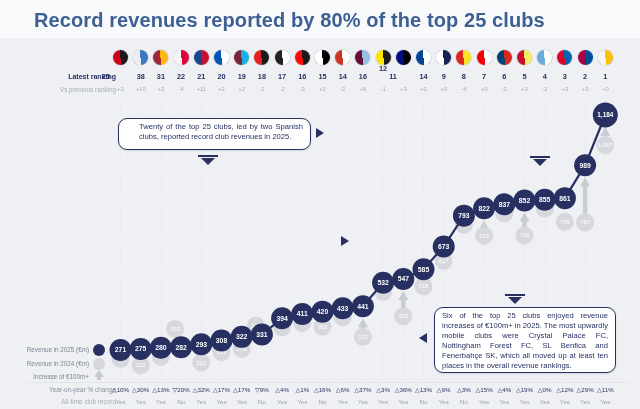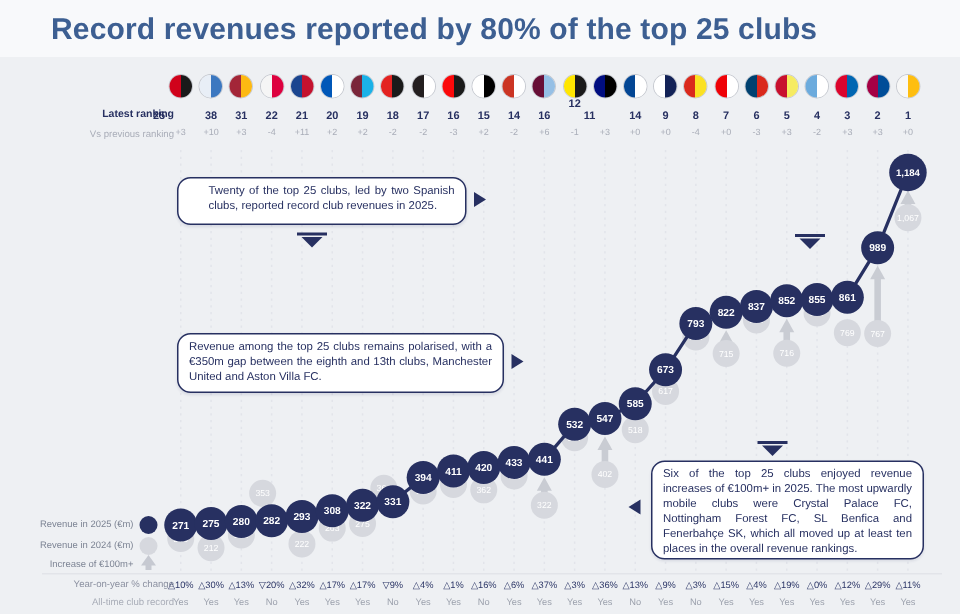--- a/index.html
+++ b/index.html
@@ -194,21 +194,20 @@
   <div class="sep-line"></div>
 
   <div class="textbox" style="left:118px;top:118px;width:193px;height:32px;padding-left:20px;">Twenty of the top 25 clubs, led by two Spanish clubs, reported record club revenues in 2025.</div>
   <div class="tri tri-right" style="left:316px;top:128px;"></div>
   <div class="marker-line" style="left:198px;top:155px;width:20px;"></div>
   <div class="tri tri-down" style="left:201px;top:158px;"></div>
 
   <div class="marker-line" style="left:530px;top:156px;width:20px;"></div>
   <div class="tri tri-down" style="left:533px;top:159px;"></div>
 
-  <div class="textbox" style="left:118px;top:222px;width:218px;height:40px;">Revenue among the top 25 clubs remains polarised, with a €350m gap between the eighth and 13th clubs, Manchester United and Aston Villa FC.</div>
   <div class="tri tri-right" style="left:341px;top:236px;"></div>
 
   <div class="marker-line" style="left:505px;top:294px;width:20px;"></div>
   <div class="tri tri-down" style="left:508px;top:297px;"></div>
   <div class="textbox" style="left:434px;top:307px;width:182px;height:66px;">Six of the top 25 clubs enjoyed revenue increases of €100m+ in 2025. The most upwardly mobile clubs were Crystal Palace FC, Nottingham Forest FC, SL Benfica and Fenerbahçe SK, which all moved up at least ten places in the overall revenue rankings.</div>
   <div class="tri tri-left" style="left:419px;top:333px;"></div>
 <div class="crest" style="left:113px;top:50px;background:conic-gradient(#1a1a1a 0 50%, #d0021b 50% 100%);"></div>
     <div class="cell rank-num" style="left:95px;top:72px;">25</div>
     <div class="cell vsprev" style="left:109.5px;top:86px;">+3</div>
     <div class="cell yoy" style="left:109.5px;top:386px;">△10%</div>

